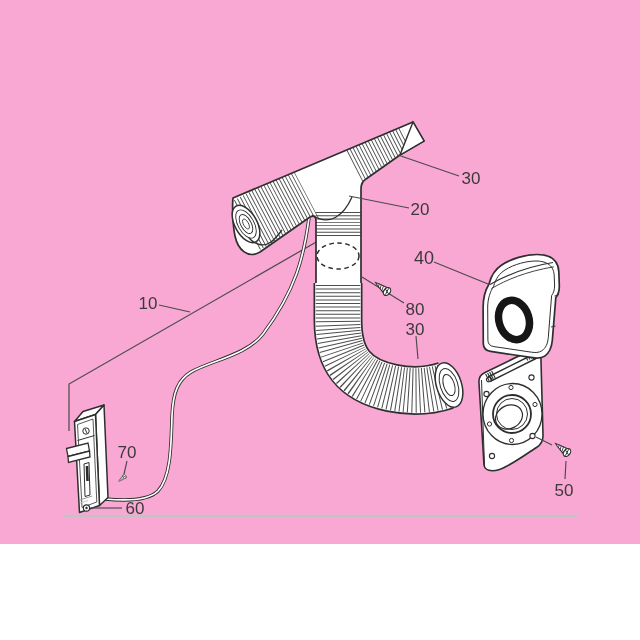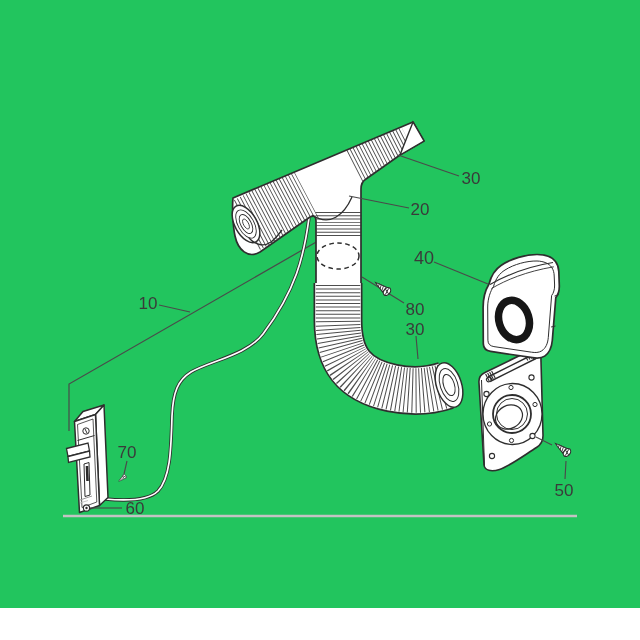--- a/index.html
+++ b/index.html
@@ -1,16 +1,16 @@
 <!DOCTYPE html>
 <html><head>
 <meta charset="utf-8">
 <style>
   html,body{margin:0;padding:0;background:#ffffff;}
-  .stage{width:640px;height:608px;position:relative;background:#22c55e;overflow:hidden;}
+  .stage{width:640px;height:544px;position:relative;background:#f9a8d4;overflow:hidden;}
   svg{display:block;}
   text.part-label{
     font-family:"Liberation Sans","DejaVu Sans",sans-serif;
     font-size:17px;
     fill:#3a3a3a;
   }
   text.part-label.hl{font-size:18px;}
 </style>
 </head>
 <body>

